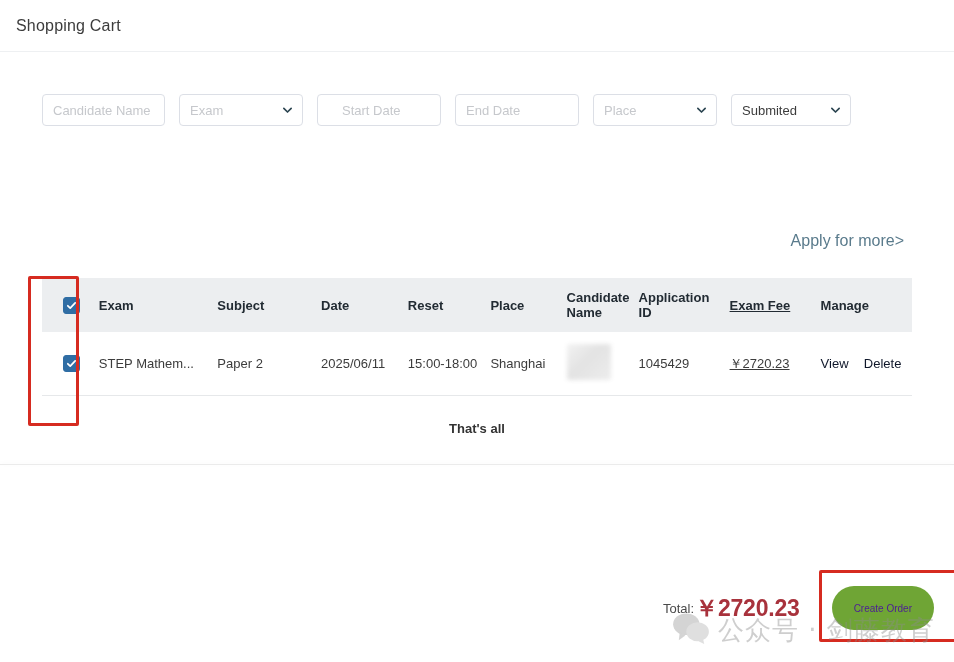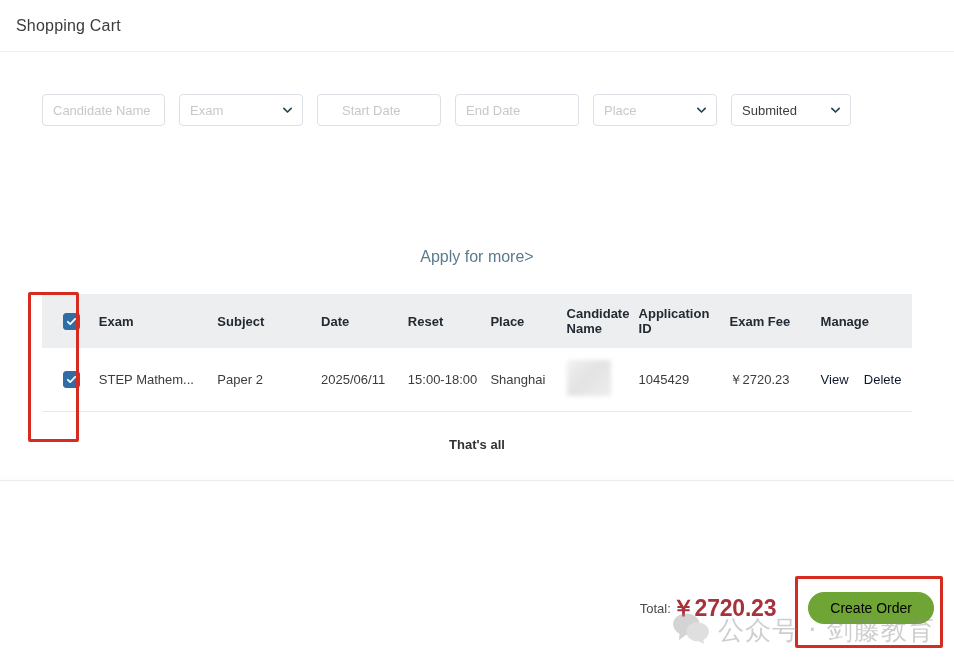--- a/index.html
+++ b/index.html
@@ -102,22 +102,23 @@
   }
   .btn-reset {
     background: #fff;
     color: #4a4a4a;
     border: 1px solid #dcdfe6;
   }
 
   
   .apply-row {
     display: flex;
-    justify-content: center;
-    margin-top: 48px;
+    justify-content: flex-end;
+    padding-right: 50px;
+    margin-top: 32px;
   }
   .apply-link {
     color: #5a7b8c;
     font-size: 16px;
     text-decoration: none;
     cursor: pointer;
   }
 
   
   .table-wrap {
@@ -150,21 +151,21 @@
     box-sizing: border-box;
   }
   .col-check { width: 48px; text-align: center !important; padding-left: 14px !important; }
   .col-exam  { width: 112px; }
   .col-subject { width: 98px; }
   .col-date  { width: 82px; }
   .col-time  { width: 78px; }
   .col-place { width: 72px; }
   .col-candidate { width: 68px; }
   .col-appid { width: 86px; }
-  .col-fee   { width: 86px; }
+  .col-fee   { width: 86px; text-decoration: underline; }
   .col-manage{ width: 92px; }
 
   .cell-ellipsis {
     white-space: nowrap;
     overflow: hidden;
     text-overflow: ellipsis;
   }
 
   .checkbox {
     width: 17px;
@@ -252,25 +253,25 @@
     color: #a8323c;
     letter-spacing: -.2px;
     margin-right: 32px;
   }
   .create-order-wrap {
     position: relative;
     display: inline-block;
   }
   .btn-create {
     background: #6fa535;
-    color: #000000;
-    font-size: 14px;
+    color: #4c1d95;
+    font-size: 10px;
     border: none;
     border-radius: 22px;
-    height: 32px;
+    height: 44px;
     padding: 0 22px;
     cursor: pointer;
     display: inline-flex;
     align-items: center;
     justify-content: center;
     font-family: "Liberation Sans", sans-serif;
   }
   #annot-create {
     left: -13px;
     top: -16px;

